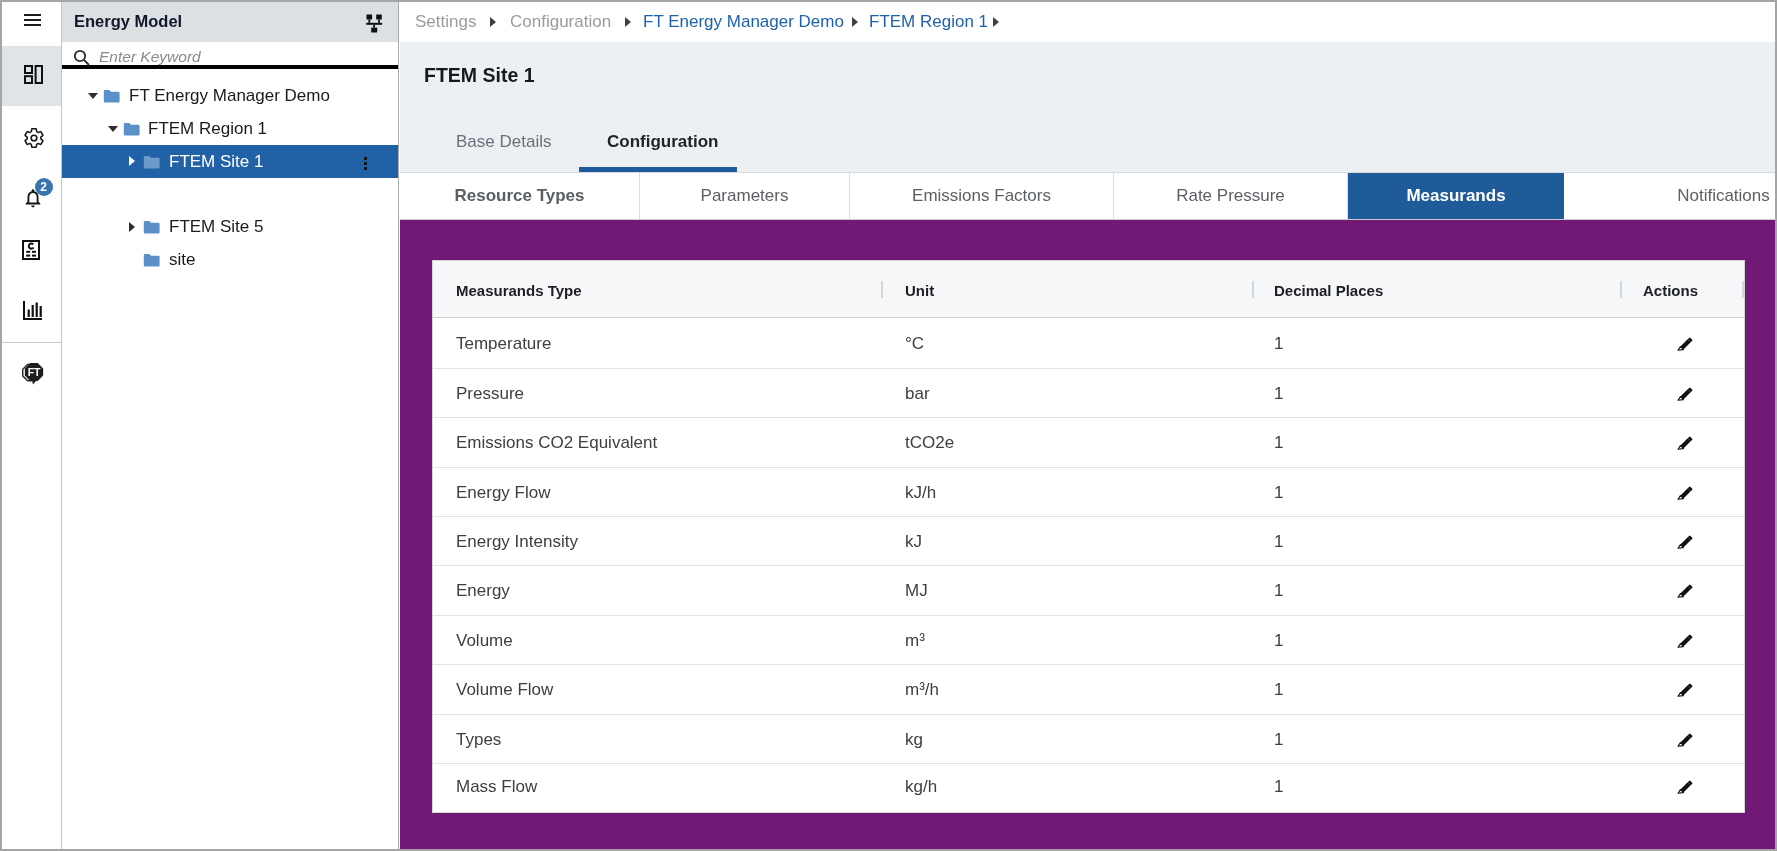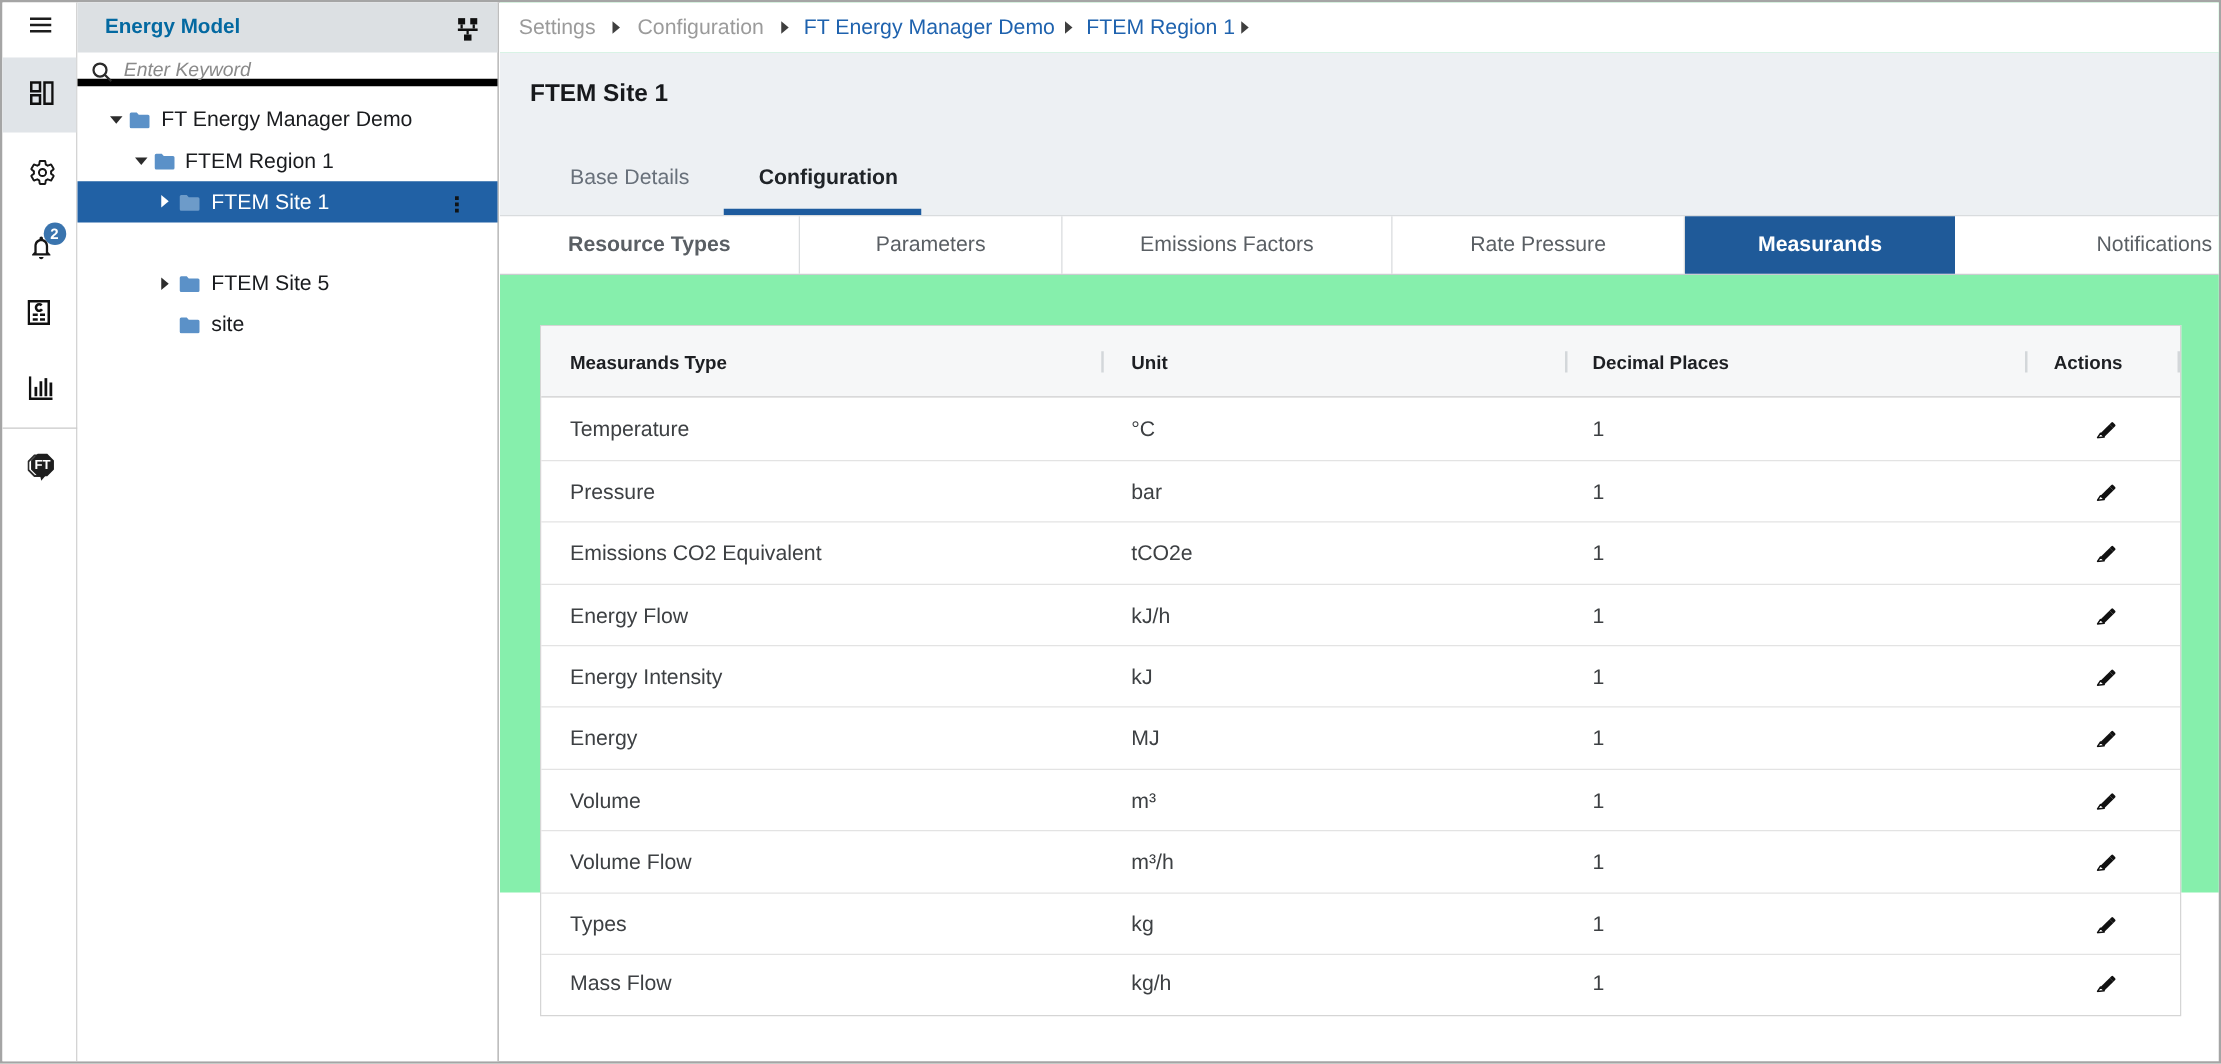--- a/index.html
+++ b/index.html
@@ -9,33 +9,33 @@
   .abs { position:absolute; }
 
   
   #rail { position:absolute; left:0; top:0; width:60px; height:847px; background:#fff; border-right:1px solid #c6c6c6; }
   .railsel { position:absolute; left:0; top:44px; width:59px; height:60px; background:#e0e4e8; }
   .raildiv { position:absolute; left:0; top:340px; width:60px; height:1px; background:#c9c9c9; }
 
   
   #tree { position:absolute; left:60px; top:0; width:337px; height:847px; background:#fff; border-right:1px solid #a9a9a9; }
   #treehead { position:absolute; left:0; top:0; width:336px; height:40px; background:#dce0e3; }
-  #treehead .t { position:absolute; left:22px; top:10px; font-size:16.5px; font-weight:bold; color:#0369a1; }
-  #search { position:absolute; left:0; top:40px; width:336px; height:27px; border-bottom:6px solid #000000; }
+  #treehead .t { position:absolute; left:12px; top:10px; font-size:16.5px; font-weight:bold; color:#0f172a; }
+  #search { position:absolute; left:0; top:40px; width:336px; height:27px; border-bottom:4px solid #000000; }
   #search .ph { position:absolute; left:37px; top:6px; font-size:15.5px; font-style:italic; color:#8a8a8a; }
   .trow { position:absolute; left:0; width:336px; height:32.7px; font-size:17px; color:#191b1e; }
   .trow .lbl { position:absolute; top:6.5px; }
   .trow.sel { background:#2161a5; color:#fff; width:336px; }
   .carD { position:absolute; top:13.3px; width:0; height:0; border-left:5px solid transparent; border-right:5px solid transparent; border-top:6px solid #2c2c2c; }
   .carR { position:absolute; top:11.3px; width:0; height:0; border-top:5px solid transparent; border-bottom:5px solid transparent; border-left:6px solid #2c2c2c; }
   .sel .carR { border-left-color:#fff; }
   .fold { position:absolute; top:9.5px; width:17px; height:14px; }
 
   
-  #main { position:absolute; left:398px; top:0; width:1375px; height:712px; background:#86efac; }
+  #main { position:absolute; left:398px; top:0; width:1375px; height:847px; background:#701a75; }
   #crumbs { position:absolute; left:0; top:0; width:1375px; height:40px; background:#fff; font-size:17px; }
   #crumbs span { position:absolute; }
   .bc-g { color:#9b9b9b; top:10px; }
   .bc-b { color:#1e62ae; font-weight:500; top:10px; }
   .bc-s { width:0; height:0; border-top:5px solid transparent; border-bottom:5px solid transparent; border-left:6.5px solid #3f3f3f; top:14.5px; }
   #band { position:absolute; left:0; top:40px; width:1375px; height:130px; background:#edf0f3; }
   #title { position:absolute; left:24px; top:21.5px; font-size:19.5px; font-weight:bold; color:#17191c; }
   .tab { position:absolute; top:90px; font-size:17px; }
   #underline { position:absolute; left:179px; top:125px; width:158px; height:5px; background:#1e5b9e; }
 

